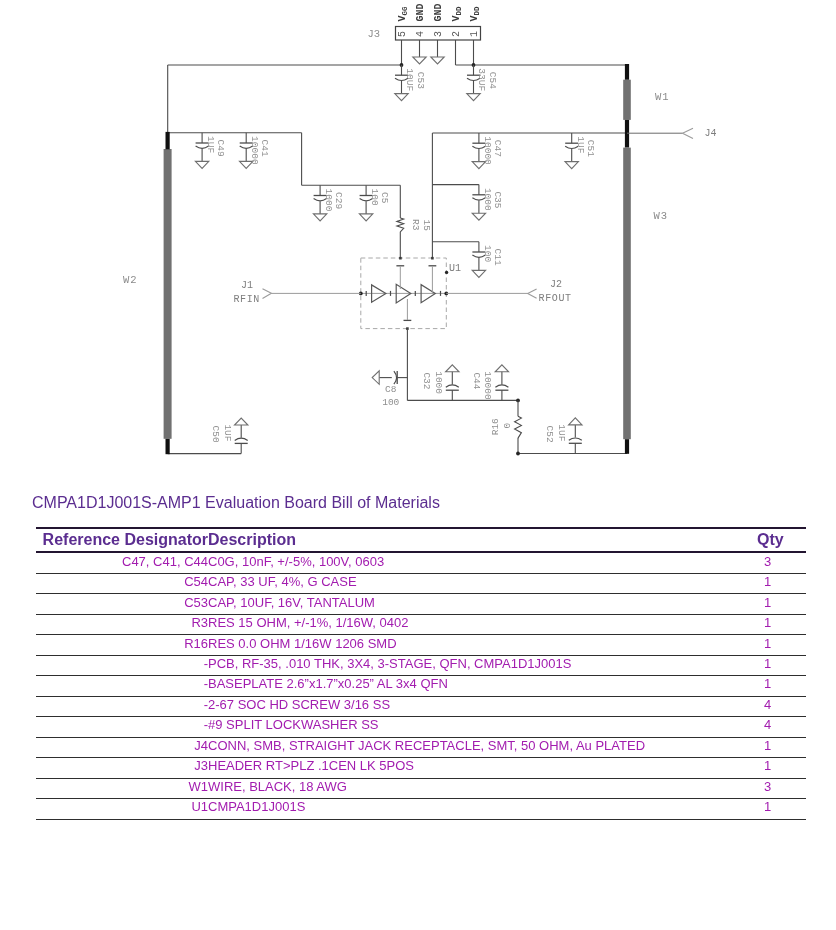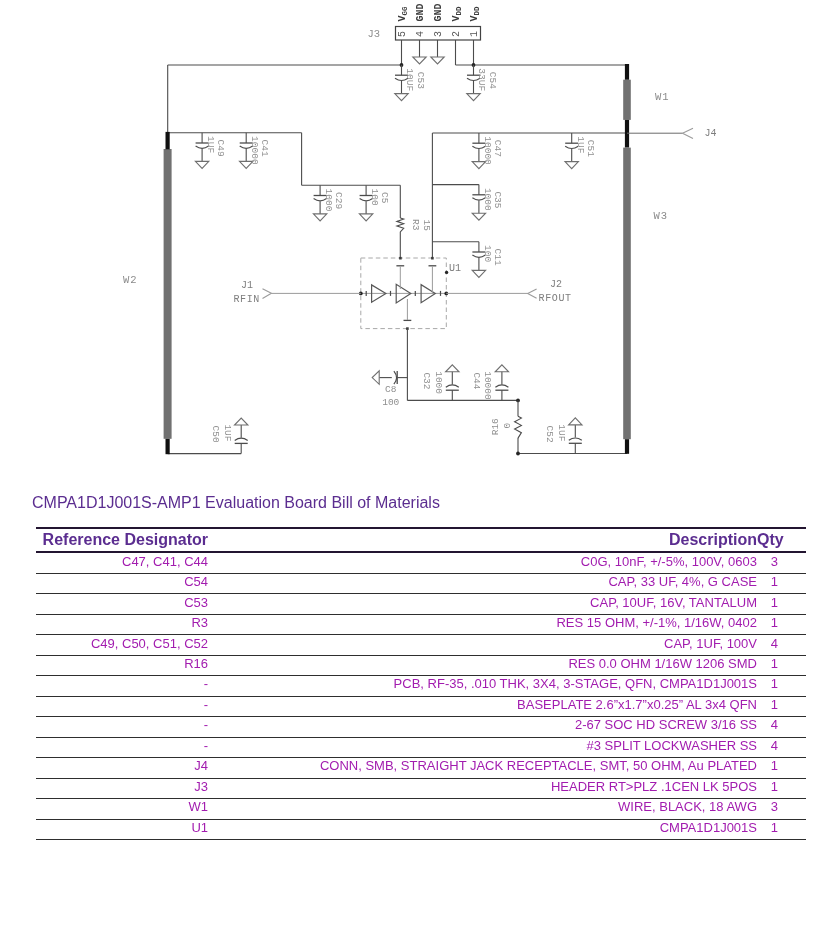--- a/index.html
+++ b/index.html
@@ -2,22 +2,22 @@
 <html><head>
 <meta charset="utf-8">
 <style>
 html,body{margin:0;padding:0;background:#ffffff;width:836px;height:930px;overflow:hidden}
 body{position:relative;font-family:"Liberation Sans",sans-serif}
 #title{position:absolute;left:32px;top:494px;font-size:16px;font-weight:normal;color:#5b2d90;letter-spacing:0}
 #bom{position:absolute;left:36px;top:527px;width:770px;border-collapse:collapse;table-layout:fixed}
 #bom th{color:#5b2d90;font-size:16px;font-weight:bold;border-top:2.3px solid #231531;border-bottom:2px solid #231531;height:22.4px;padding:0;vertical-align:middle}
 #bom td{color:#a21caf;font-size:13px;border-bottom:1.1px solid #2e2e2e;height:19.3px;padding:0.2px 0 0 0;vertical-align:top;white-space:nowrap;overflow:hidden}
 #bom .r,#bom th.r{text-align:right;padding-left:1.5px}
-#bom .d{text-align:right}
-#bom .q{text-align:right;padding-right:28px}
+#bom .d{text-align:left}
+#bom .q{text-align:center;padding-right:28px}
 #bom th.q{padding-right:31px}
 </style>
 </head>
 <body>
 
 <svg width="836" height="475" viewBox="0 0 836 475" style="position:absolute;left:0;top:0">
 <rect x="395.5" y="26.5" width="85" height="13.5" fill="none" stroke="#424242" stroke-width="1.2"></rect>
 
 <text x="367.5" y="37.2" font-family="Liberation Mono" font-size="10.5" fill="#8f8f8f" text-anchor="start">J3</text>
 
@@ -310,25 +310,20 @@
       </tr>
 
 
 <tr>
         <td class="r">R3</td>
         <td class="d">RES 15 OHM, +/-1%, 1/16W, 0402</td>
         <td class="q">1</td>
       </tr>
 
 
-<tr>
-        <td class="r">C49, C50, C51, C52</td>
-        <td class="d">CAP, 1UF, 100V</td>
-        <td class="q">4</td>
-      </tr>
 
 <tr>
         <td class="r">R16</td>
         <td class="d">RES 0.0 OHM 1/16W 1206 SMD</td>
         <td class="q">1</td>
       </tr>
 
 <tr>
         <td class="r">-</td>
         <td class="d">PCB, RF-35, .010 THK, 3X4, 3-STAGE, QFN, CMPA1D1J001S</td>
@@ -342,21 +337,21 @@
       </tr>
 
 <tr>
         <td class="r">-</td>
         <td class="d">2-67 SOC HD SCREW 3/16 SS</td>
         <td class="q">4</td>
       </tr>
 
 <tr>
         <td class="r">-</td>
-        <td class="d">#3 SPLIT LOCKWASHER SS</td>
+        <td class="d">#9 SPLIT LOCKWASHER SS</td>
         <td class="q">4</td>
       </tr>
 
 
 <tr>
         <td class="r">J4</td>
         <td class="d">CONN, SMB, STRAIGHT JACK RECEPTACLE, SMT, 50 OHM, Au PLATED</td>
         <td class="q">1</td>
       </tr>
 

